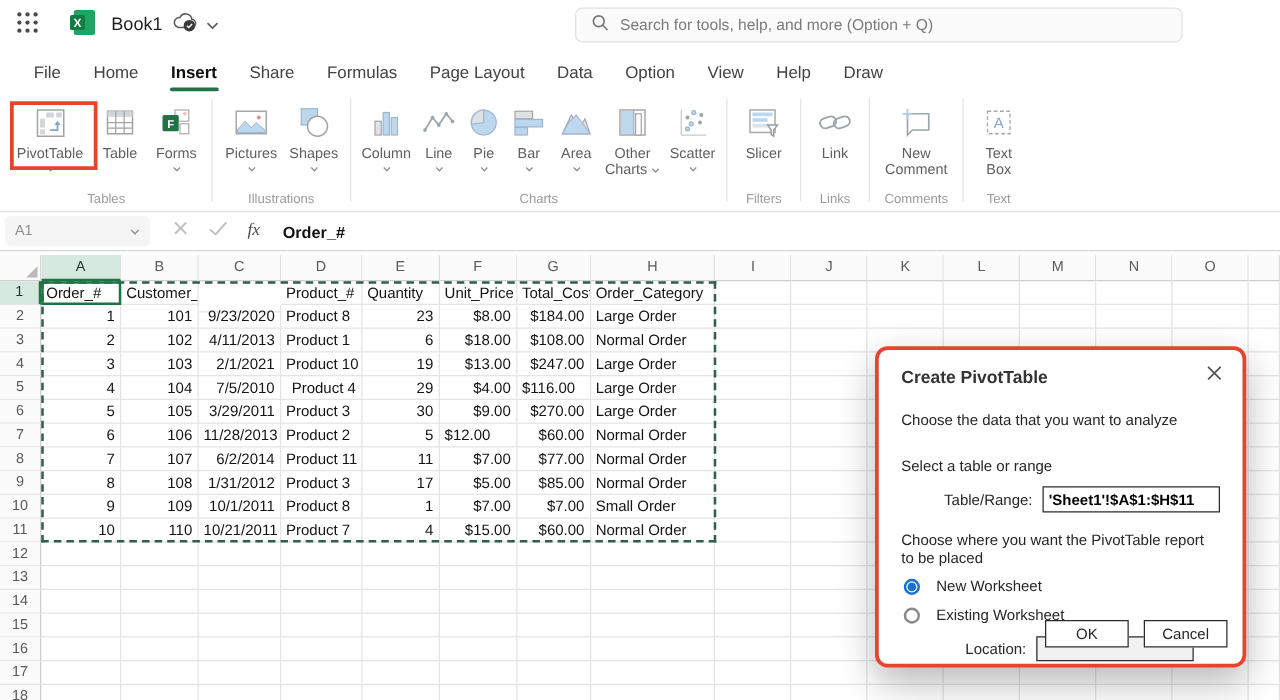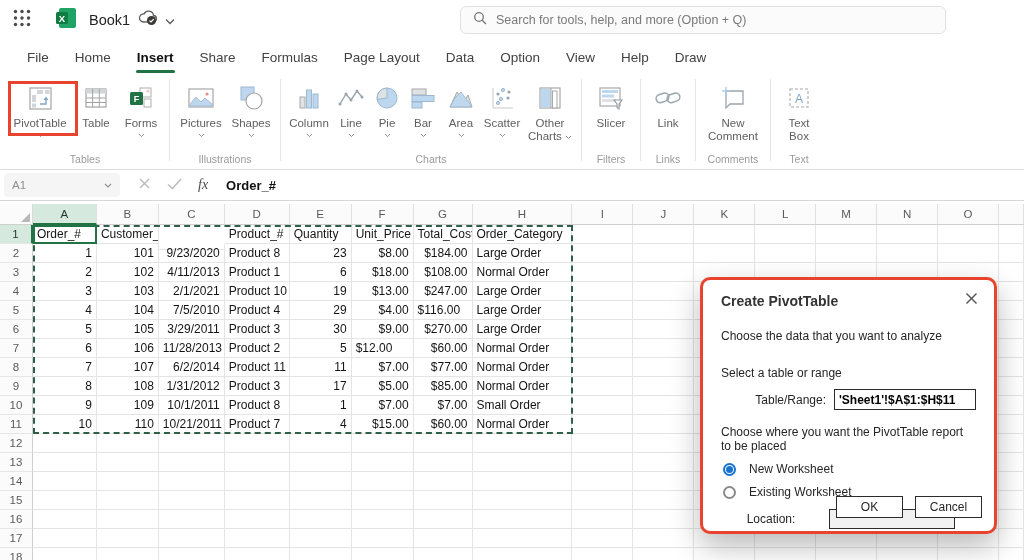--- a/index.html
+++ b/index.html
@@ -88,21 +88,21 @@
   .drlabel { width:122px; text-align:right; padding-right:8px; }
   #tr-input { width:142px; height:21px; border:1px solid #2b2b2b; font-size:12px; font-weight:700;
     font-family:"Liberation Sans", sans-serif; padding:0 4px; background:#fff; }
   .dline3 { margin-top:15px; }
   .radiorow { display:flex; align-items:center; margin-top:9px; margin-left:2px; }
   .radio { width:13px; height:13px; border-radius:50%; border:2px solid #8a8a8a; margin-right:13px;
     display:flex; align-items:center; justify-content:center; background:#fff; }
   .radio.on { border-color:#1673d1; }
   .radio.on::after { content:""; width:7px; height:7px; border-radius:50%; background:#1673d1; }
   .locrow { display:flex; align-items:center; margin-top:10px; }
-  .loclabel { width:108px; text-align:center; padding-right:8px; }
+  .loclabel { width:108px; text-align:right; padding-right:8px; }
   #loc-input { width:126px; height:20px; border:1.5px solid #2b2b2b; background:#f1f1f1;
     font-size:12px; font-family:"Liberation Sans", sans-serif; padding:0 4px; }
   .dbuttons { position:absolute; right:12px; bottom:13px; display:flex; gap:12px; }
   .dbtn { width:67px; height:22px; background:#fff; border:1px solid #2b2b2b;
     font-size:12px; font-family:"Liberation Sans", sans-serif; display:flex;
     align-items:center; justify-content:center; cursor:default; }
 </style>
 </head>
 <body>
 
@@ -318,50 +318,50 @@
             <svg width="28" height="24" viewBox="0 0 28 24">
               <polygon points="3,21 10,6 17,16 21,9 25,21" fill="#dfe2e5" stroke="#a8a8a8"></polygon>
               <polygon points="3,21 8,12 14,6 20,14 25,21" fill="#bdd7ee" stroke="#9db8d2" opacity="0.9"></polygon>
             </svg>
           </span>
           <span class="rlb">Area</span>
           <svg class="chev" width="7" height="5" viewBox="0 0 7 5">
               <polyline points="1,1 3.5,3.6 6,1" fill="none" stroke="#8f8f8f" stroke-width="1"></polyline>
             </svg>
         </div>
+        <div class="rbtn" style="width:52px">
+          <span class="ric">
+            <svg width="26" height="26" viewBox="0 0 26 26">
+              <rect x="3" y="3" width="20" height="20" fill="none" stroke="#a8a8a8" stroke-width="1.2"></rect>
+              <rect x="3.8" y="3.8" width="10" height="18.4" fill="#bdd7ee"></rect>
+              <rect x="15.5" y="6" width="4.5" height="17" fill="#fff" stroke="#a8a8a8"></rect>
+              <line x1="14" y1="3" x2="14" y2="23" stroke="#a8a8a8"></line>
+            </svg>
+          </span>
+          <span class="rlb"><span>Other Charts</span> <svg width="7" height="5" viewBox="0 0 7 5" style="display:inline">
+                <polyline points="1,1 3.5,3.6 6,1" fill="none" stroke="#8f8f8f" stroke-width="1"></polyline>
+              </svg></span>
+        </div>
         <div class="rbtn" style="width:44px">
           <span class="ric">
             <svg width="26" height="26" viewBox="0 0 26 26">
               <line x1="4" y1="3" x2="4" y2="23" stroke="#c9c9c9"></line>
                 <line x1="4" y1="23" x2="24" y2="23" stroke="#c9c9c9"></line>
               <circle cx="9" cy="9" r="1.6" fill="#9aa5ad"></circle>
                 <circle cx="14" cy="5" r="1.6" fill="#bdd7ee" stroke="#9db8d2"></circle>
               <circle cx="20" cy="7" r="1.6" fill="#9aa5ad"></circle>
                 <circle cx="12" cy="14" r="1.6" fill="#bdd7ee" stroke="#9db8d2"></circle>
               <circle cx="19" cy="13" r="1.6" fill="#9aa5ad"></circle>
                 <circle cx="9" cy="18" r="1.6" fill="#bdd7ee" stroke="#9db8d2"></circle>
             </svg>
           </span>
           <span class="rlb">Scatter</span>
           <svg class="chev" width="7" height="5" viewBox="0 0 7 5">
               <polyline points="1,1 3.5,3.6 6,1" fill="none" stroke="#8f8f8f" stroke-width="1"></polyline>
             </svg>
-        </div>
-        <div class="rbtn" style="width:52px">
-          <span class="ric">
-            <svg width="26" height="26" viewBox="0 0 26 26">
-              <rect x="3" y="3" width="20" height="20" fill="none" stroke="#a8a8a8" stroke-width="1.2"></rect>
-              <rect x="3.8" y="3.8" width="10" height="18.4" fill="#bdd7ee"></rect>
-              <rect x="15.5" y="6" width="4.5" height="17" fill="#fff" stroke="#a8a8a8"></rect>
-              <line x1="14" y1="3" x2="14" y2="23" stroke="#a8a8a8"></line>
-            </svg>
-          </span>
-          <span class="rlb"><span>Other Charts</span> <svg width="7" height="5" viewBox="0 0 7 5" style="display:inline">
-                <polyline points="1,1 3.5,3.6 6,1" fill="none" stroke="#8f8f8f" stroke-width="1"></polyline>
-              </svg></span>
         </div>
       </div>
       <div class="glabel">Charts</div>
     </div>
     <div class="rdivider"></div>
 
     <div class="rgroup">
       <div class="rbuttons">
         <div class="rbtn" style="width:48px">
           <span class="ric">
@@ -548,21 +548,21 @@
           <div class="gcell" style="width: 61px; text-align: left;"></div>
           <div class="gcell" style="width: 61px; text-align: left;"></div>
           <div class="gcell" style="width: 61px; text-align: left;"></div>
           <div class="gcell" style="width: 25px; text-align: left;"></div>
         </div>
         <div class="grow">
           <div class="rowhdr">5</div>
           <div class="gcell" style="width: 64px; text-align: right;">4</div>
           <div class="gcell" style="width: 62px; text-align: right;">104</div>
           <div class="gcell" style="width: 66px; text-align: right;">7/5/2010</div>
-          <div class="gcell" style="width: 65px; text-align: left;">Product 4</div>
+          <div class="gcell" style="width: 65px; text-align: right;">Product 4</div>
           <div class="gcell" style="width: 62px; text-align: right;">29</div>
           <div class="gcell" style="width: 62px; text-align: right;">$4.00</div>
           <div class="gcell" style="width: 59px; ">$116.00</div>
           <div class="gcell" style="width: 100px; text-align: left;">Large Order</div>
           <div class="gcell" style="width: 61px; text-align: left;"></div>
           <div class="gcell" style="width: 61px; text-align: left;"></div>
           <div class="gcell" style="width: 61px; text-align: left;"></div>
           <div class="gcell" style="width: 61px; text-align: left;"></div>
           <div class="gcell" style="width: 61px; text-align: left;"></div>
           <div class="gcell" style="width: 61px; text-align: left;"></div>

